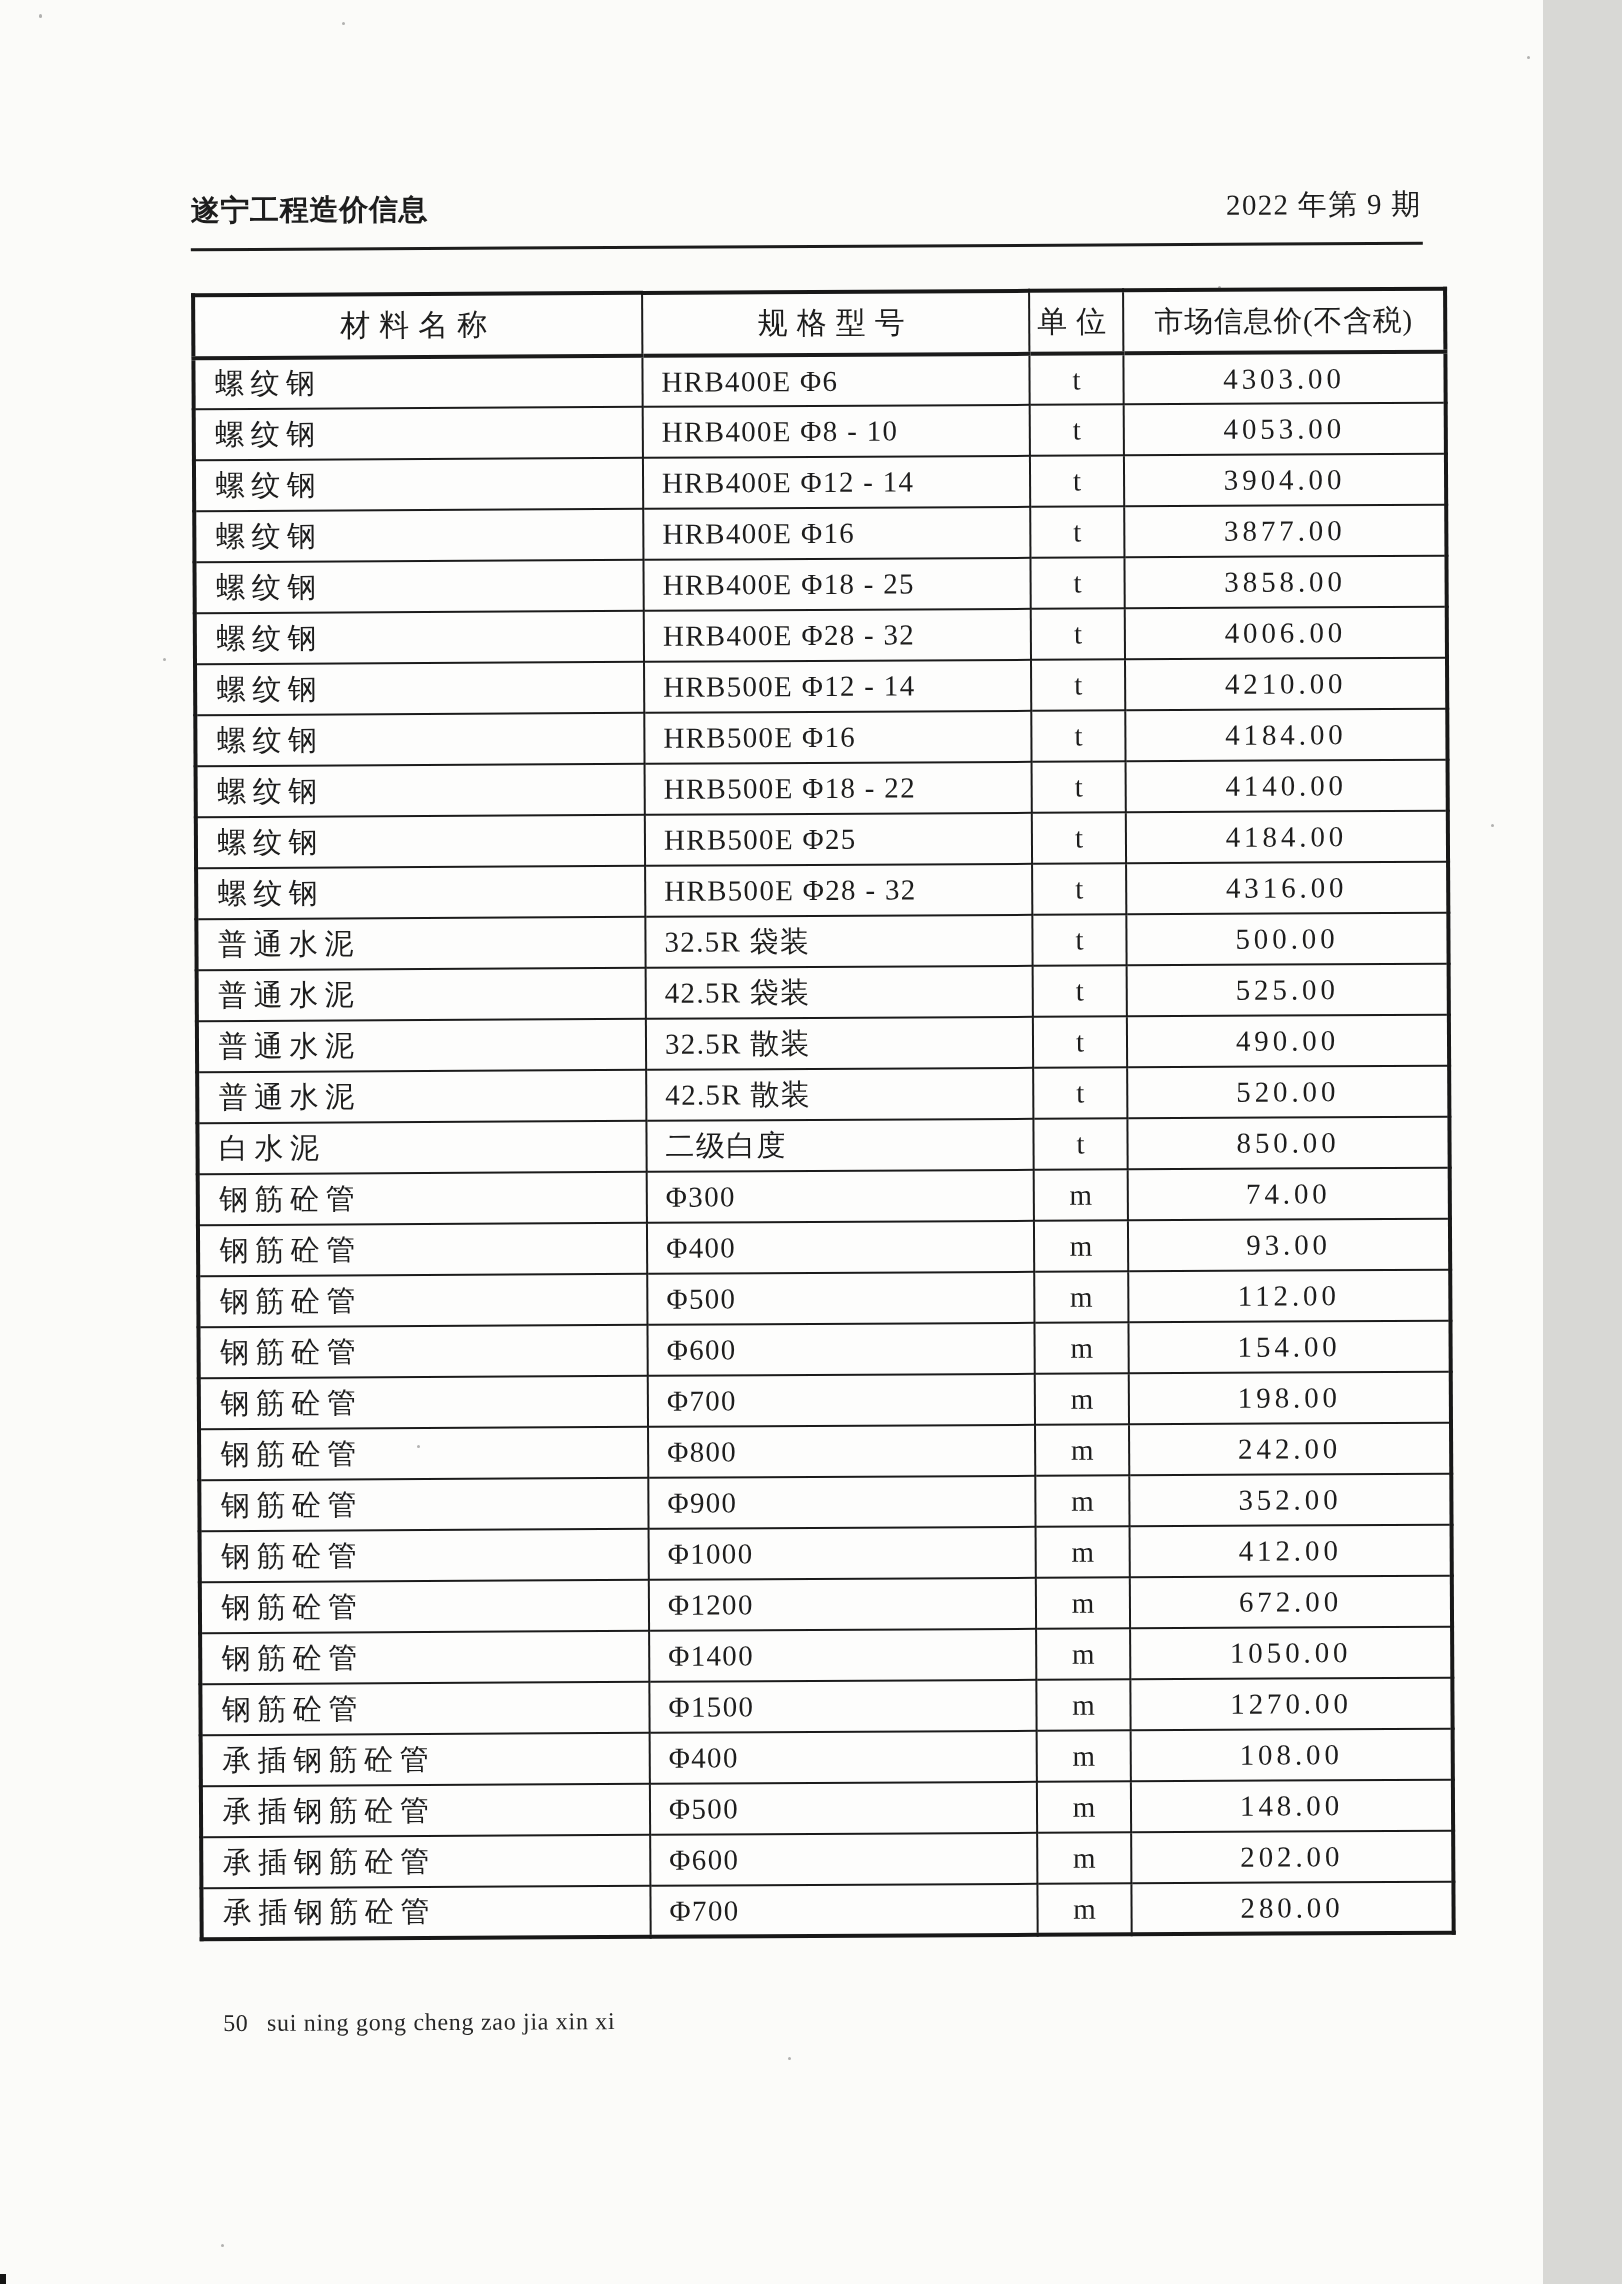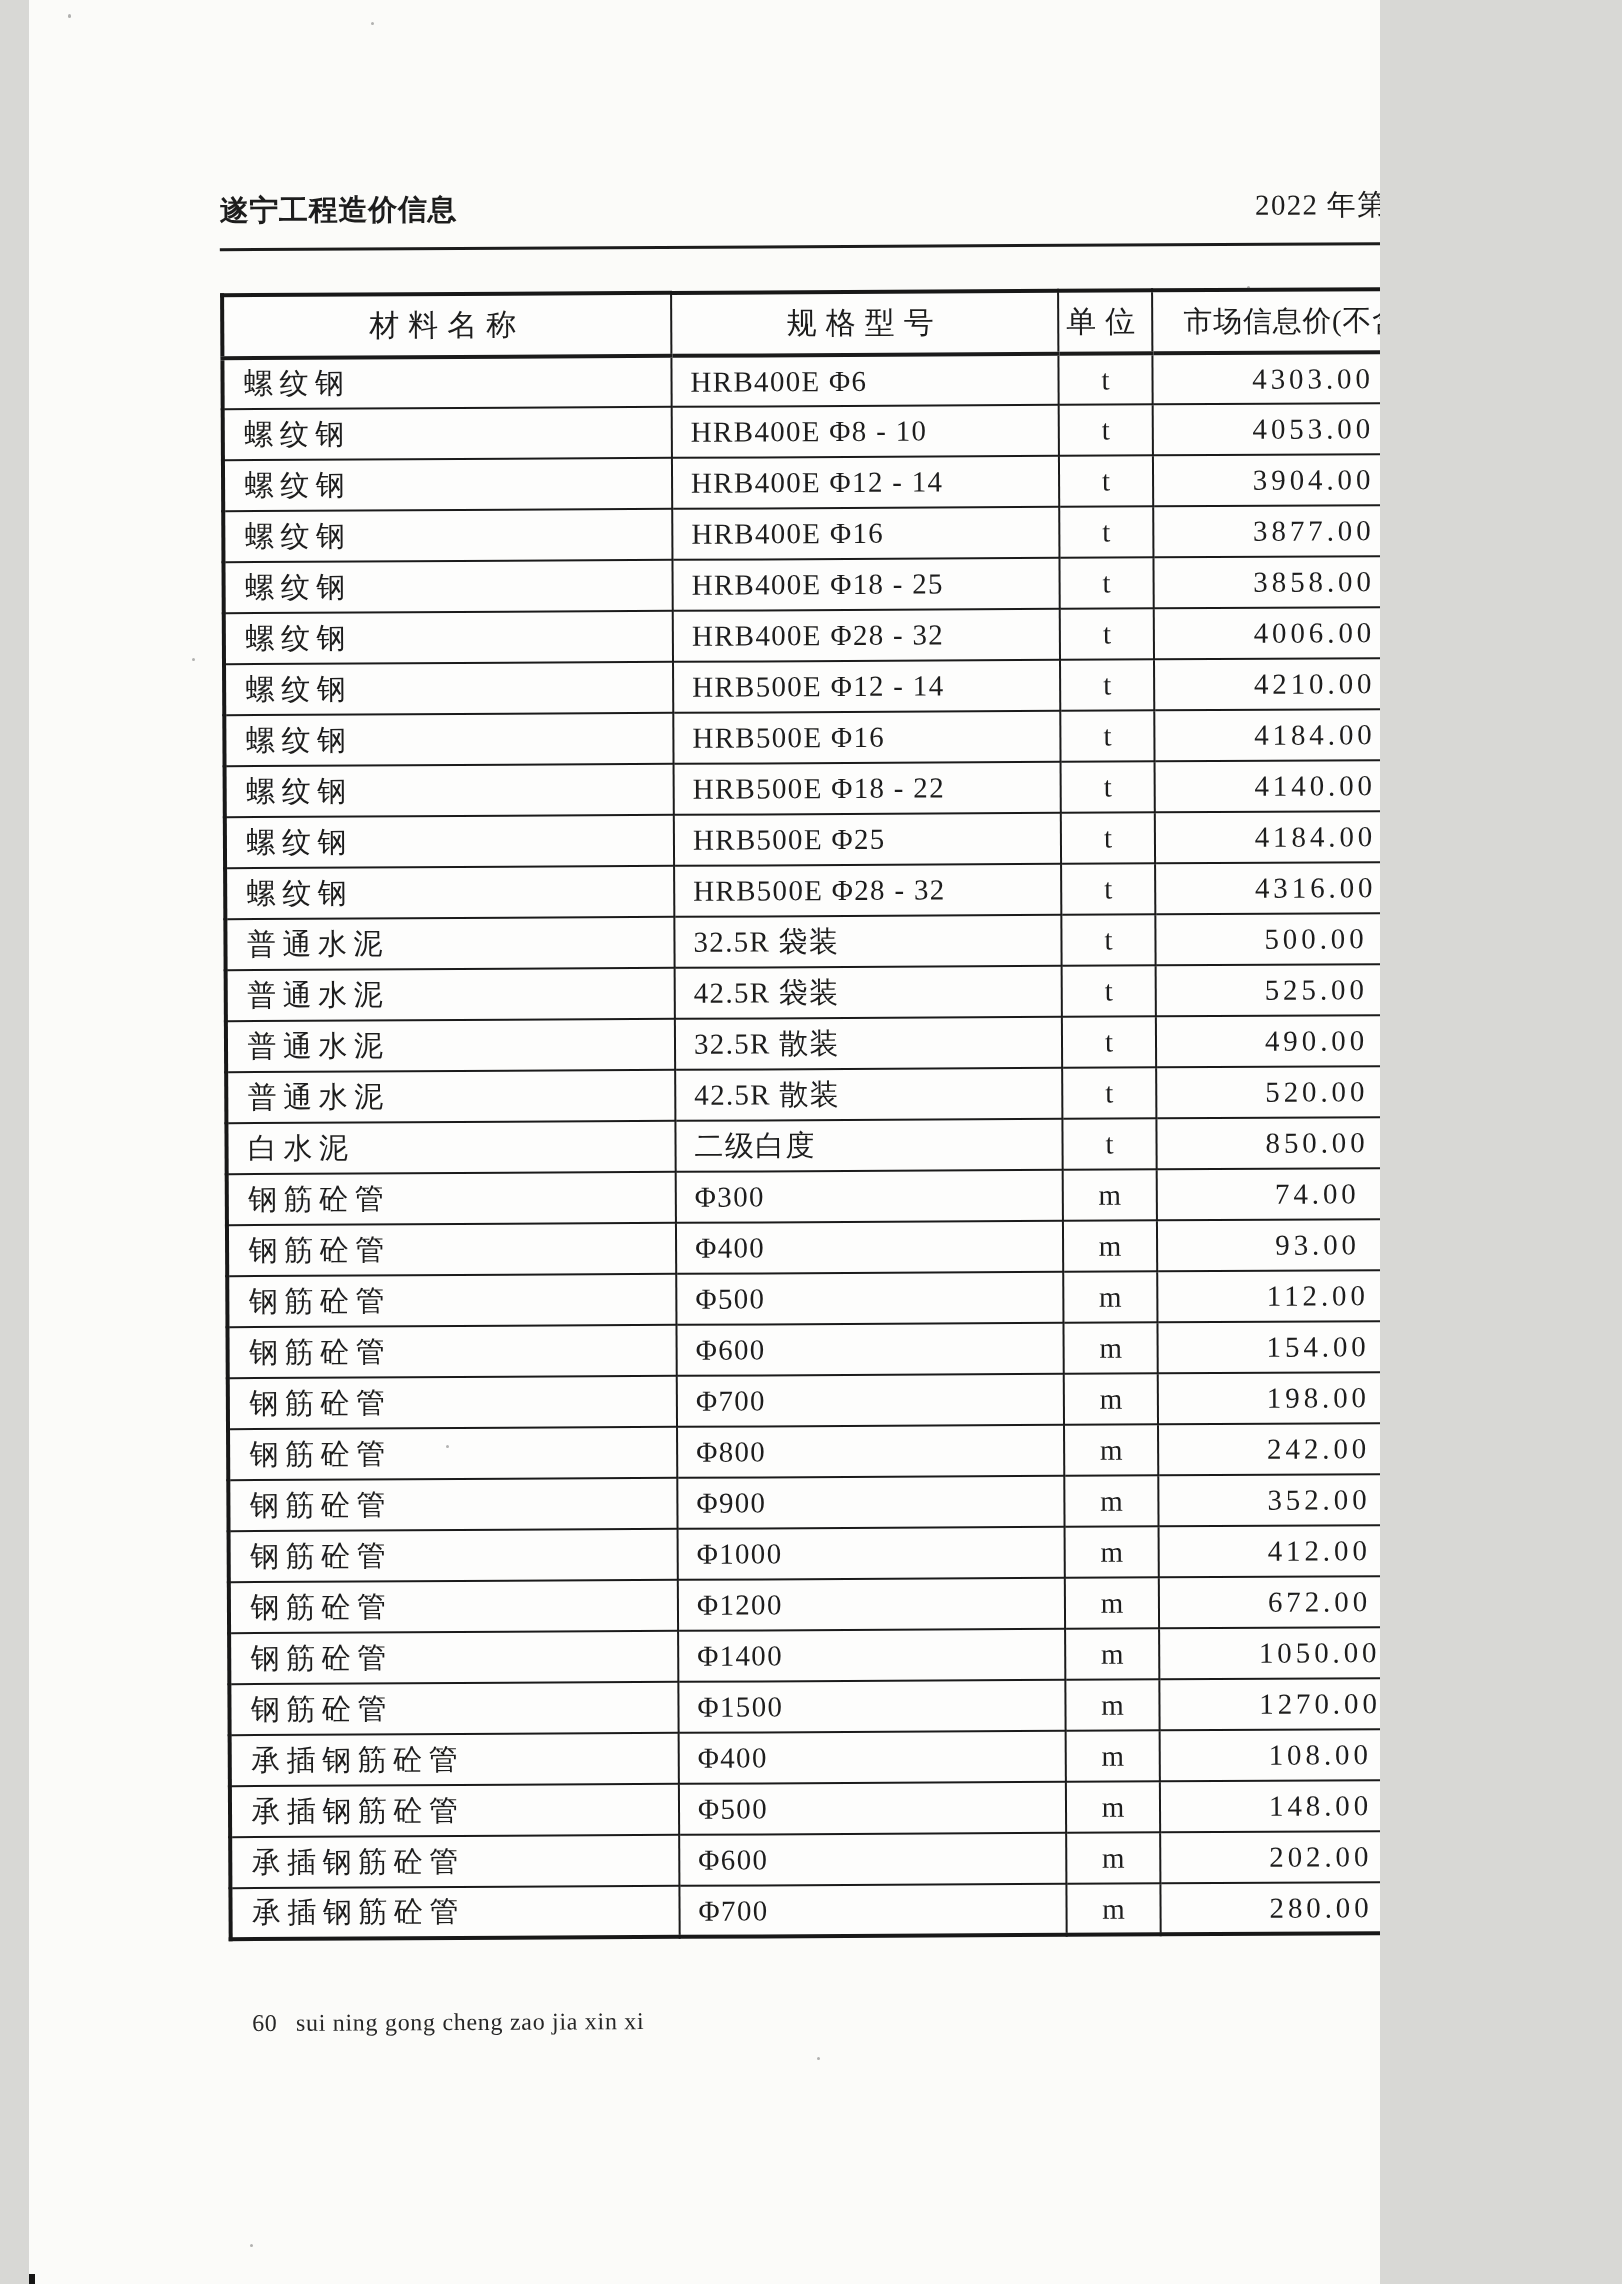--- a/index.html
+++ b/index.html
@@ -1,24 +1,23 @@
 <!DOCTYPE html>
 <html style="font-size:10.4px"><head>
 <meta charset="utf-8">
 <style>
   html, body { margin: 0; padding: 0; background: #d8d8d5; }
   .page {
     position: relative;
-    width: 1351px;
+    width: 1543px;
     height: 2284px;
     background: #fbfbf9;
     overflow: hidden;
     font-family: "Liberation Serif", "DejaVu Serif", serif;
     color: #1d1d1d;
-    margin-left: 29px;
   }
   .content {
     position: absolute;
     left: 0; top: 0;
     width: 1623px; height: 2284px;
     transform: rotate(-0.3deg);
     transform-origin: 811px 1042px;
   }
   .page-header {
     display: flex;
@@ -310,21 +309,21 @@
           <tr>
             <td class="td-material">承插钢筋砼管</td>
             <td class="td-spec">Φ700</td>
             <td class="td-unit">m</td>
             <td class="td-price">280.00</td>
           </tr>
         </tbody>
     </table>
 
     <footer class="page-footer">
-      <span>60</span>
+      <span>50</span>
       <span class="pinyin">sui ning gong cheng zao jia xin xi</span>
     </footer>
 
   </div>
 
   <div class="corner-mark"></div>
   <div class="speck" style="left:39px;  top:14.3px;"></div>
   <div class="speck" style="left:342px; top:22px;"></div>
   <div class="speck" style="left:1527px;top:56px;"></div>
   <div class="speck" style="left:1218px;top:286px;"></div>

